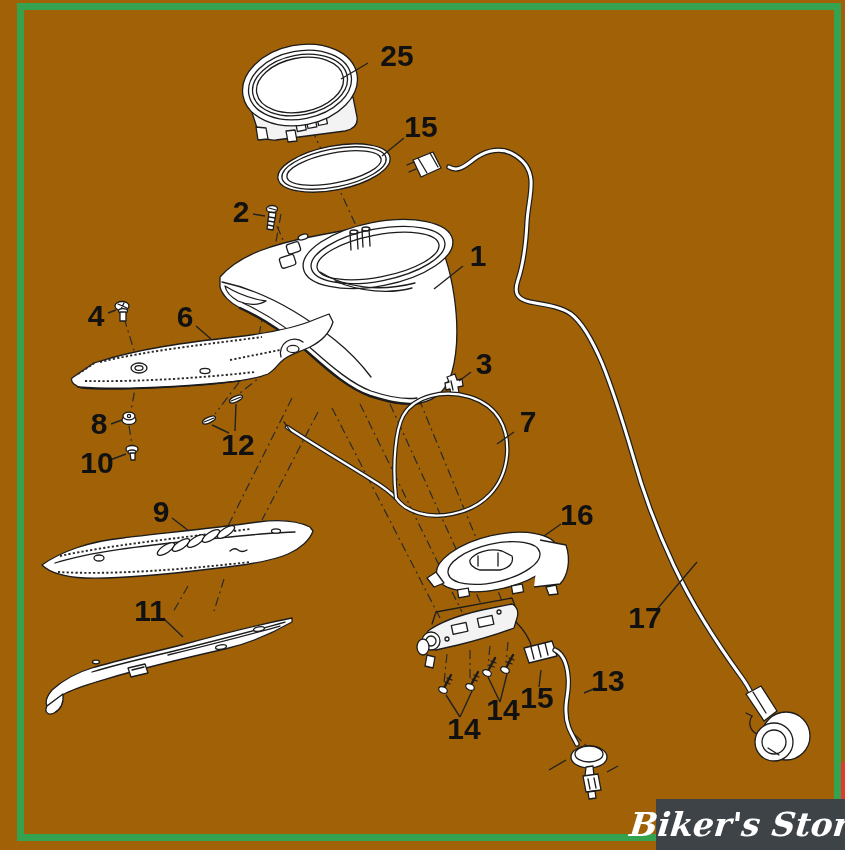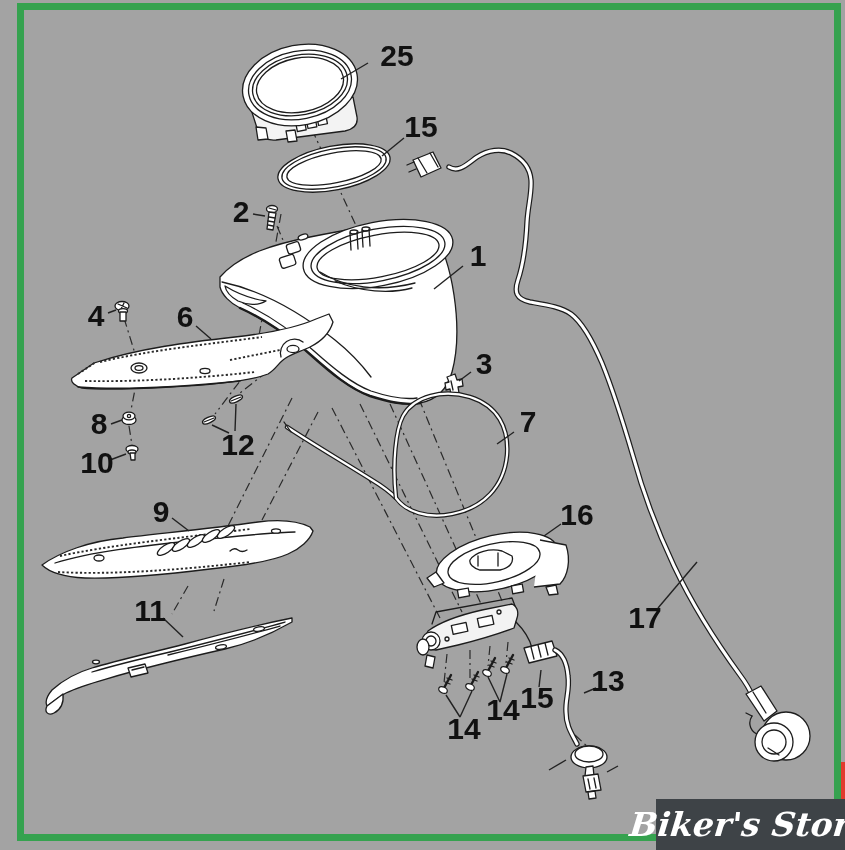--- a/index.html
+++ b/index.html
@@ -1,16 +1,16 @@
 <!DOCTYPE html>
 <html><head>
 <meta charset="utf-8">
 <style>
   html,body{margin:0;padding:0;background:#fff;}
-  #stage{position:relative;width:845px;height:850px;background:#a3a3a3;overflow:hidden;
+  #stage{position:relative;width:845px;height:850px;background:#a16207;overflow:hidden;
          font-family:"Liberation Sans",sans-serif;}
   #green-frame{position:absolute;left:17px;top:3px;width:824px;height:838px;
          border:7px solid #35a24f;box-sizing:border-box;z-index:1;}
   #art{position:absolute;left:0;top:0;z-index:2;}
   .ln{stroke:#1c1c1c;stroke-width:1.3;fill:none;stroke-linecap:round;stroke-linejoin:round;}
   .lnw{stroke:#1c1c1c;stroke-width:1.3;fill:#ffffff;stroke-linejoin:round;}
   .lng{stroke:#1c1c1c;stroke-width:1.3;fill:#f3f3f3;stroke-linejoin:round;}
   .thick{stroke:#1c1c1c;stroke-width:2.4;fill:none;stroke-linecap:round;}
   .dash{stroke:#2a2a2a;stroke-width:1.2;fill:none;stroke-dasharray:9 4 2 4;}
   .stitch{stroke:#2a2a2a;stroke-width:1.9;fill:none;stroke-dasharray:2.2 2.2;}

